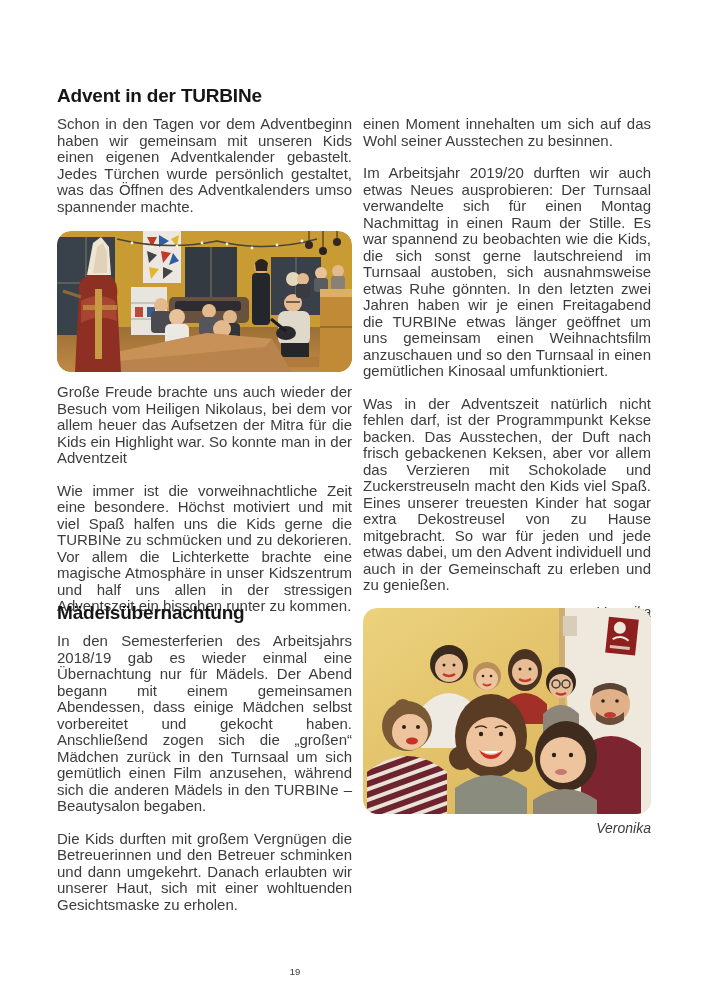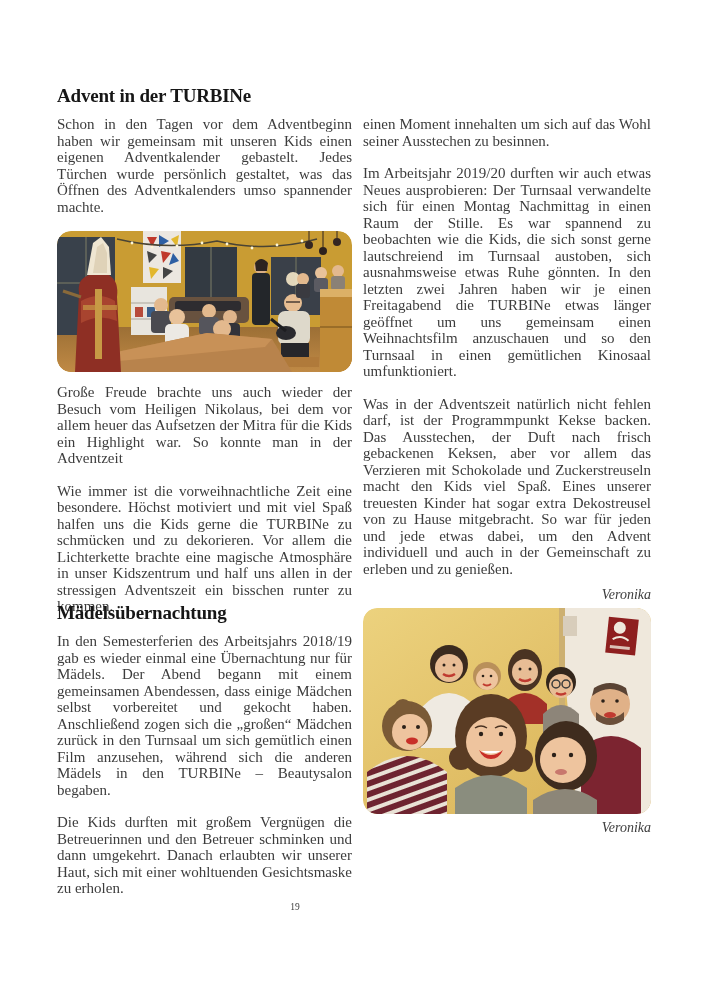--- a/index.html
+++ b/index.html
@@ -1,21 +1,21 @@
 <!DOCTYPE html>
 <html lang="de"><head>
 <meta charset="utf-8">
 <style>
   * { margin:0; padding:0; box-sizing:border-box; }
   html,body { background:#ffffff; }
   .page {
     position:relative;
     width:707px; height:1000px;
     background:#ffffff;
-    font-family:Liberation Serif, serif;
+    font-family:Liberation Sans, sans-serif;
     color:#3c3c3c;
     overflow:hidden;
     margin:0 auto;
   }
   .content { position:absolute; left:57px; top:85px; width:594px; }
   .columns { display:grid; grid-template-columns:295px 288px; column-gap:11px; }
   .sec1 { height:517px; }
   h1 {
     font-size:19px; line-height:22px; font-weight:bold;
     color:#161616; letter-spacing:-0.2px; margin:0 0 9px 0;
@@ -27,21 +27,21 @@
   p.body:last-child { margin-bottom:0; }
   .col-offset { padding-top:31px; }
   .signature {
     font-size:14px; line-height:16.5px; font-style:italic;
     text-align:right; margin-top:-6px;
   }
   figure.photo { margin:6px 0 12px 0; line-height:0; }
   figure.photo svg { border-radius:14px; display:block; }
   .photo2-wrap { margin:4px 0 6px 0; }
   .page-number {
-    position:absolute; top:902px; left:0; width:590px;
+    position:absolute; top:966px; left:0; width:590px;
     text-align:center; font-size:9.5px; color:#3c3c3c;
   }
 </style>
 </head>
 <body>
 
 <div class="page">
   <div class="content">
 
     <div class="columns sec1">

